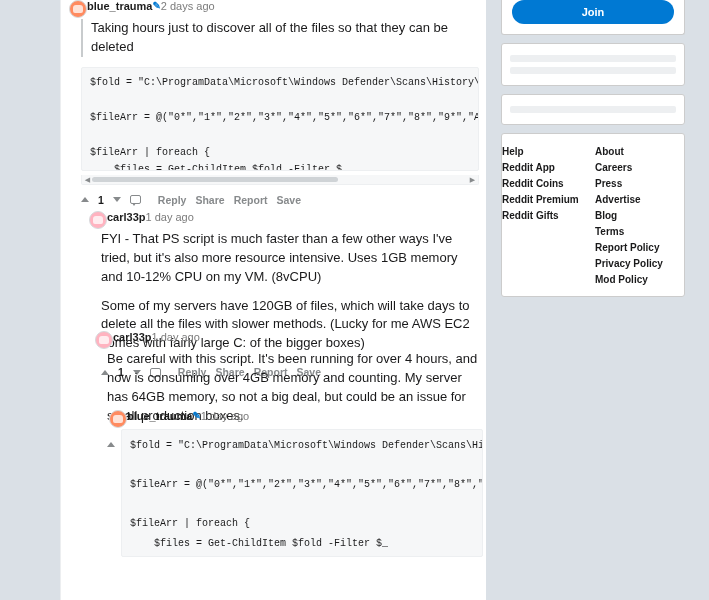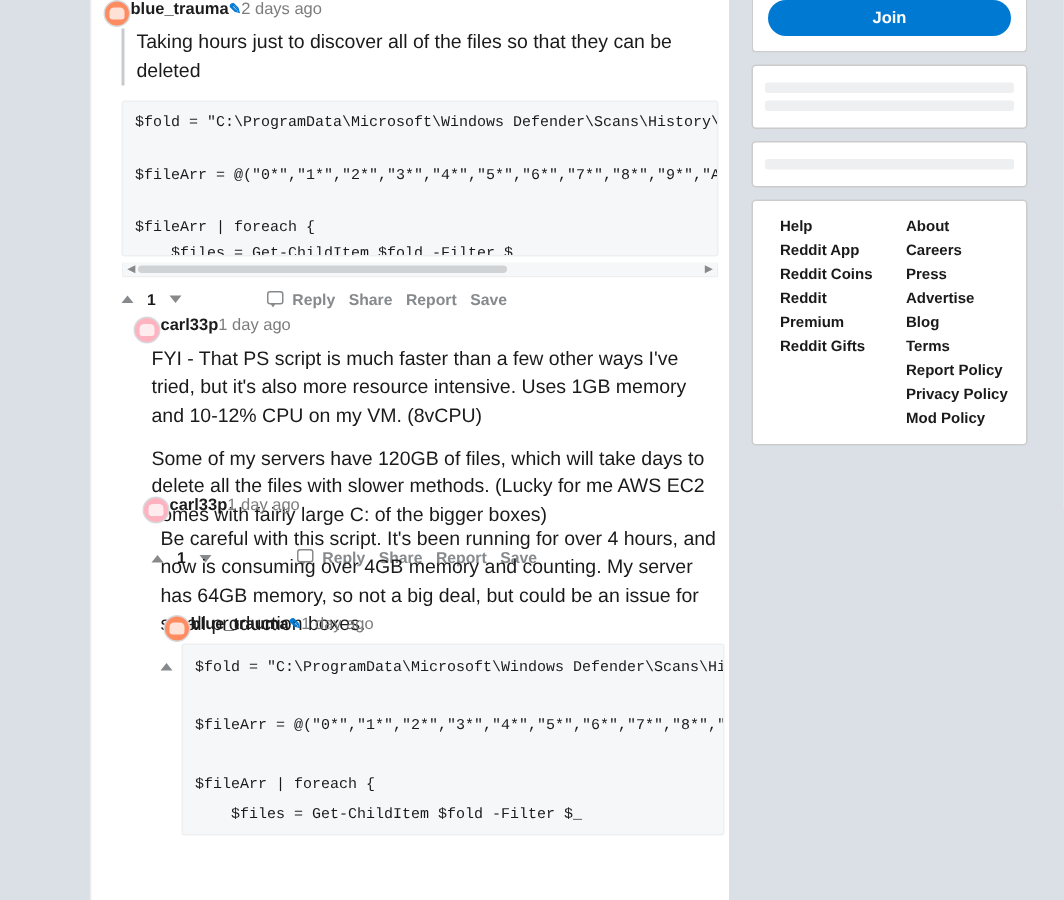--- a/index.html
+++ b/index.html
@@ -138,21 +138,21 @@
   }
   .arrow-up, .arrow-down {
     width: 0; height: 0;
     border-left: 4px solid transparent;
     border-right: 4px solid transparent;
   }
   .arrow-up { border-bottom: 5px solid #878a8c; }
   .arrow-down { border-top: 5px solid #878a8c; }
   .score { color: #1a1a1b; font-size: 10.5px; font-weight: bold; }
   .act { cursor: pointer; }
-  .act-reply { display: flex; align-items: flex-start; gap: 6px; margin-left: 48px; }
+  .act-reply { display: flex; align-items: center; gap: 17px; }
   .bubble {
     width: 9px; height: 7px;
     border: 1px solid #878a8c;
     border-radius: 2px;
     position: relative;
   }
   .bubble::after {
     content: "";
     position: absolute;
     left: 1px; bottom: -3px;
@@ -197,21 +197,21 @@
     height: 7px;
     background: #edeff1;
     border-radius: 2px;
     margin: 5px 0;
   }
   .links-card {
     background: #ffffff;
     border: 1px solid #ccc;
     border-radius: 3px;
     margin-top: 8px;
-    padding: 10px 10px 8px 18px;
+    padding: 10px 10px 8px 0;
   }
   .links-cols {
     display: flex;
     gap: 14px;
   }
   .links-col {
     flex: 1;
   }
   .links-col a {
     display: block;

